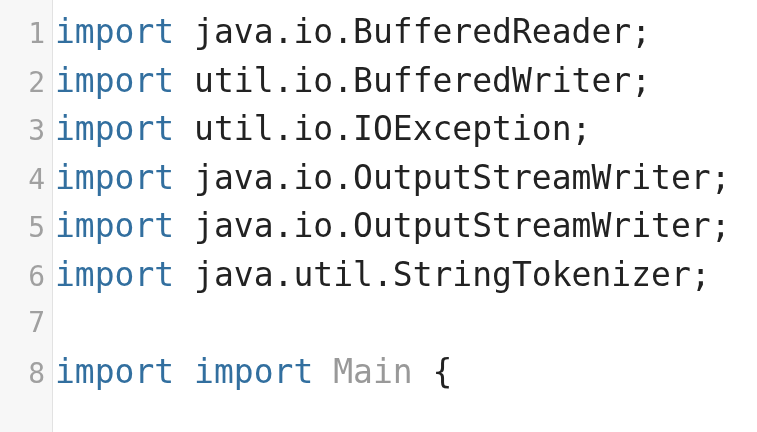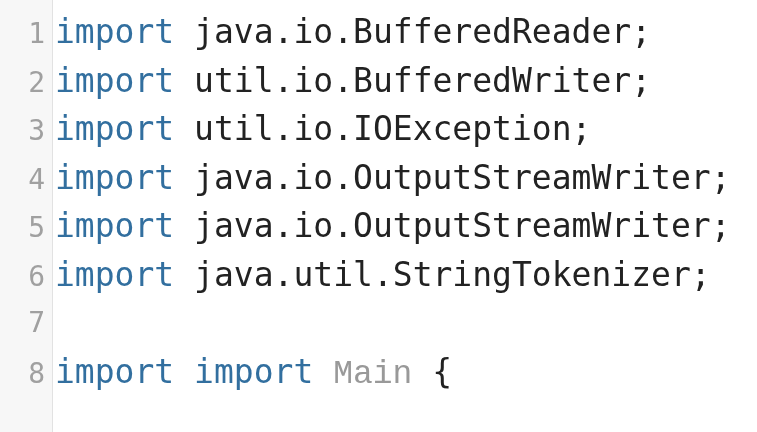--- a/index.html
+++ b/index.html
@@ -48,21 +48,21 @@
   }
   .line-code{
     flex:1 1 auto;
     padding-left:1px;
     font-size:33px;
     color:var(--plain);
     letter-spacing:0;
   }
   .tok-keyword{color:var(--kw);}
   .tok-plain{color:var(--plain);}
-  .tok-class-name{color:var(--title);font-family:Liberation Mono, monospace;}
+  .tok-class-name{color:var(--title);}
 </style>
 </head>
 <body>
 
 <div class="code-viewer">
   <div class="gutter-strip"></div>
   <div class="code-lines" id="code-lines">
       <div class="code-line"><span class="line-number">1</span><span class="line-code"><span class="tok-keyword">import</span><span class="tok-plain"> java.io.BufferedReader;</span></span></div>
       <div class="code-line"><span class="line-number">2</span><span class="line-code"><span class="tok-keyword">import</span><span class="tok-plain"> util.io.BufferedWriter;</span></span></div>
       <div class="code-line"><span class="line-number">3</span><span class="line-code"><span class="tok-keyword">import</span><span class="tok-plain"> util.io.IOException;</span></span></div>

